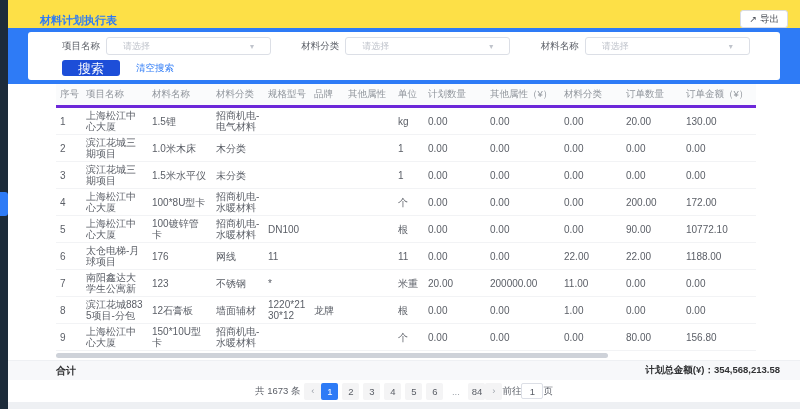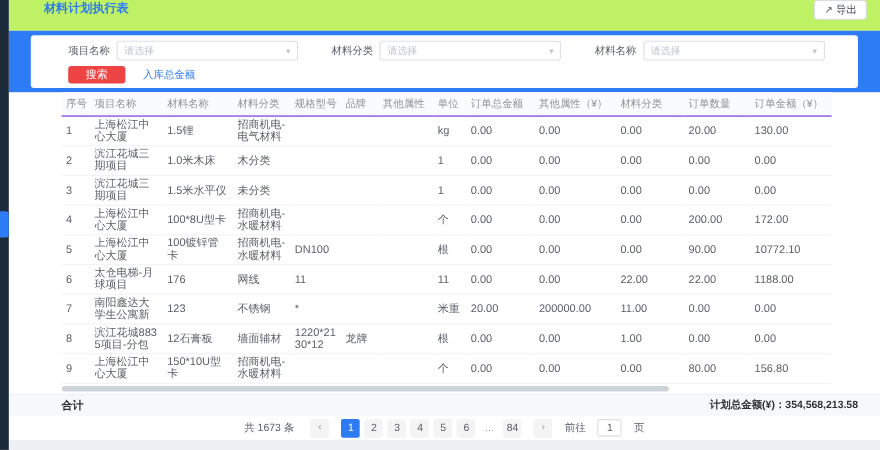--- a/index.html
+++ b/index.html
@@ -2,49 +2,49 @@
 <html><head>
 <meta charset="utf-8">
 <style>
   *{margin:0;padding:0;box-sizing:border-box}
   html,body{width:800px;height:409px;overflow:hidden}
   body{font-family:"Liberation Sans","DejaVu Sans",sans-serif;background:#eef0f3}
   .app{position:relative;width:800px;height:409px;background:#eef0f3}
   .left-strip{position:absolute;left:0;top:0;width:8px;height:409px;background:#1c2b3a;z-index:5}
   .handle{position:absolute;left:0;top:192px;width:8px;height:24px;background:#2e7bf6;border-radius:0 3px 3px 0}
   .main{margin-left:8px}
-  .topbar{height:28px;background:#bef264;display:flex;align-items:flex-start;padding:0 12px 0 32px}
+  .topbar{height:28px;background:#fde047;display:flex;align-items:flex-end;padding:0 12px 0 32px}
   .title{font-size:11px;font-weight:bold;color:#2e7bf6}
   .export-btn{margin-left:auto;display:flex;align-items:center;gap:3px;height:18px;padding:0 8px;background:#fff;border:1px solid #d9dce1;border-radius:3px;font-size:9.5px;color:#454a52;cursor:pointer;font-family:inherit}
   .exp-icon{font-size:9px;line-height:1;color:#454a52}
   .blue-zone{background:#2e7bf6;padding:4px 20px}
   .filter-panel{background:#fff;border-radius:3px;padding:4px 16px 4px 34px}
   .filter-row{display:flex;justify-content:space-between;align-items:center;height:20px;gap:16px}
   .fgroup{display:flex;align-items:center;gap:6px;flex:1}
   .flabel{font-size:9.5px;color:#5a5e66;white-space:nowrap}
-  .fselect{flex:1;max-width:165px;height:18px;border:1px solid #dcdfe6;border-radius:3px;display:flex;align-items:center;padding:0 6px;background:#fff;cursor:pointer}
+  .fselect{flex:1;max-width:165px;height:18px;border:1px solid #dcdfe6;border-radius:3px;display:flex;align-items:center;padding:0 16px;background:#fff;cursor:pointer}
   .fph{font-size:9px;color:#c0c4cc;flex:1}
   .chev{font-size:8px;color:#c0c4cc}
   .btn-row{display:flex;align-items:center;gap:10px;margin-top:4px;height:16px}
-  .search-btn{background:#ef4444;color:#fff;border:none;border-radius:3px;padding:0 16px;height:16px;font-size:10px;cursor:pointer;font-family:Liberation Mono, monospace}
+  .search-btn{background:#1d4ed8;color:#fff;border:none;border-radius:3px;padding:0 16px;height:16px;font-size:13px;cursor:pointer;font-family:Liberation Mono, monospace}
   .clear-btn{background:transparent;color:#2e7bf6;border:none;font-size:9.5px;cursor:pointer;font-family:inherit;padding:0 6px;height:16px}
   .table-card{background:#fff}
   .table-wrap{padding:0 8px 0 48px}
   table{border-collapse:collapse;table-layout:fixed;width:700px;font-size:10px;color:#5a5e66}
-  thead th{background:#fafbfc;color:#8f949b;font-weight:normal;font-size:9.5px;text-align:left;padding:4px 4px;border-bottom:1px solid #6d28d9;white-space:nowrap;overflow:hidden}
+  thead th{background:#fafbfc;color:#8f949b;font-weight:normal;font-size:9.5px;text-align:left;padding:4px 4px;border-bottom:3px solid #6d28d9;white-space:nowrap;overflow:hidden}
   tbody tr{height:27px}
   tbody td{border-bottom:1px solid #f2f3f5;padding:2px 4px;vertical-align:middle;overflow:hidden}
   .cc{max-height:22px;overflow:hidden;line-height:11px;word-break:break-all}
   .h-scroll{margin:2px 8px 2px 48px;height:5px;position:relative}
   .h-thumb{position:absolute;left:0;top:0;height:5px;width:75%;background:#ced2d9;border-radius:3px}
   .summary{height:20px;background:#f7f8fa;display:flex;align-items:center;padding:0 20px 0 48px;border-top:1px solid #eef0f3}
   .sum-label{font-size:10px;font-weight:bold;color:#303133}
   .totals{margin-left:auto;display:flex;gap:6px}
   .total{font-size:9.5px;font-weight:bold;color:#303133;white-space:nowrap}
-  .pagination{height:22px;display:flex;align-items:center;justify-content:center;gap:11px;background:#fff;font-size:9.5px;color:#5a5e66}
+  .pagination{height:22px;display:flex;align-items:center;justify-content:center;gap:0;background:#fff;font-size:9.5px;color:#5a5e66}
   .ptotal{margin-right:4px}
   .pages{display:flex;gap:4px}
   .pbtn{min-width:17px;height:17px;line-height:17px;text-align:center;background:#f4f4f5;border-radius:2px;color:#5a5e66;cursor:pointer;padding:0 2px}
   .pbtn.active{background:#2e7bf6;color:#fff}
   .pbtn.dots{background:transparent;color:#9aa0a8}
   .parrow{min-width:17px;height:17px;line-height:16px;text-align:center;background:#f4f4f5;border-radius:2px;color:#9aa0a8;cursor:pointer}
   .goto-input{width:22px;height:16px;border:1px solid #dcdfe6;border-radius:2px;text-align:center;font-size:9.5px;color:#5a5e66;font-family:inherit}
 </style>
 </head>
 <body>
@@ -83,21 +83,21 @@
             <div class="fgroup">
               <span class="flabel">材料名称</span>
               <span class="fselect">
                 <span class="fph">请选择</span>
                 <span class="chev">▾</span>
               </span>
             </div>
           </div>
         <div class="btn-row">
           <button class="search-btn">搜索</button>
-          <button class="clear-btn">入库总金额</button>
+          <button class="clear-btn">清空搜索</button>
         </div>
       </div>
     </div>
 
     <div class="table-card">
       <div class="table-wrap">
         <table>
           <colgroup>
               <col style="width: 26px;">
               <col style="width: 66px;">
@@ -116,21 +116,21 @@
           <thead>
             <tr>
                 <th>序号</th>
                 <th>项目名称</th>
                 <th>材料名称</th>
                 <th>材料分类</th>
                 <th>规格型号</th>
                 <th>品牌</th>
                 <th>其他属性</th>
                 <th>单位</th>
-                <th>订单总金额</th>
+                <th>计划数量</th>
                 <th>其他属性（¥）</th>
                 <th>材料分类</th>
                 <th>订单数量</th>
                 <th>订单金额（¥）</th>
               </tr>
           </thead>
           <tbody>
               <tr>
                 <td>
                   <div class="cc">1</div>

